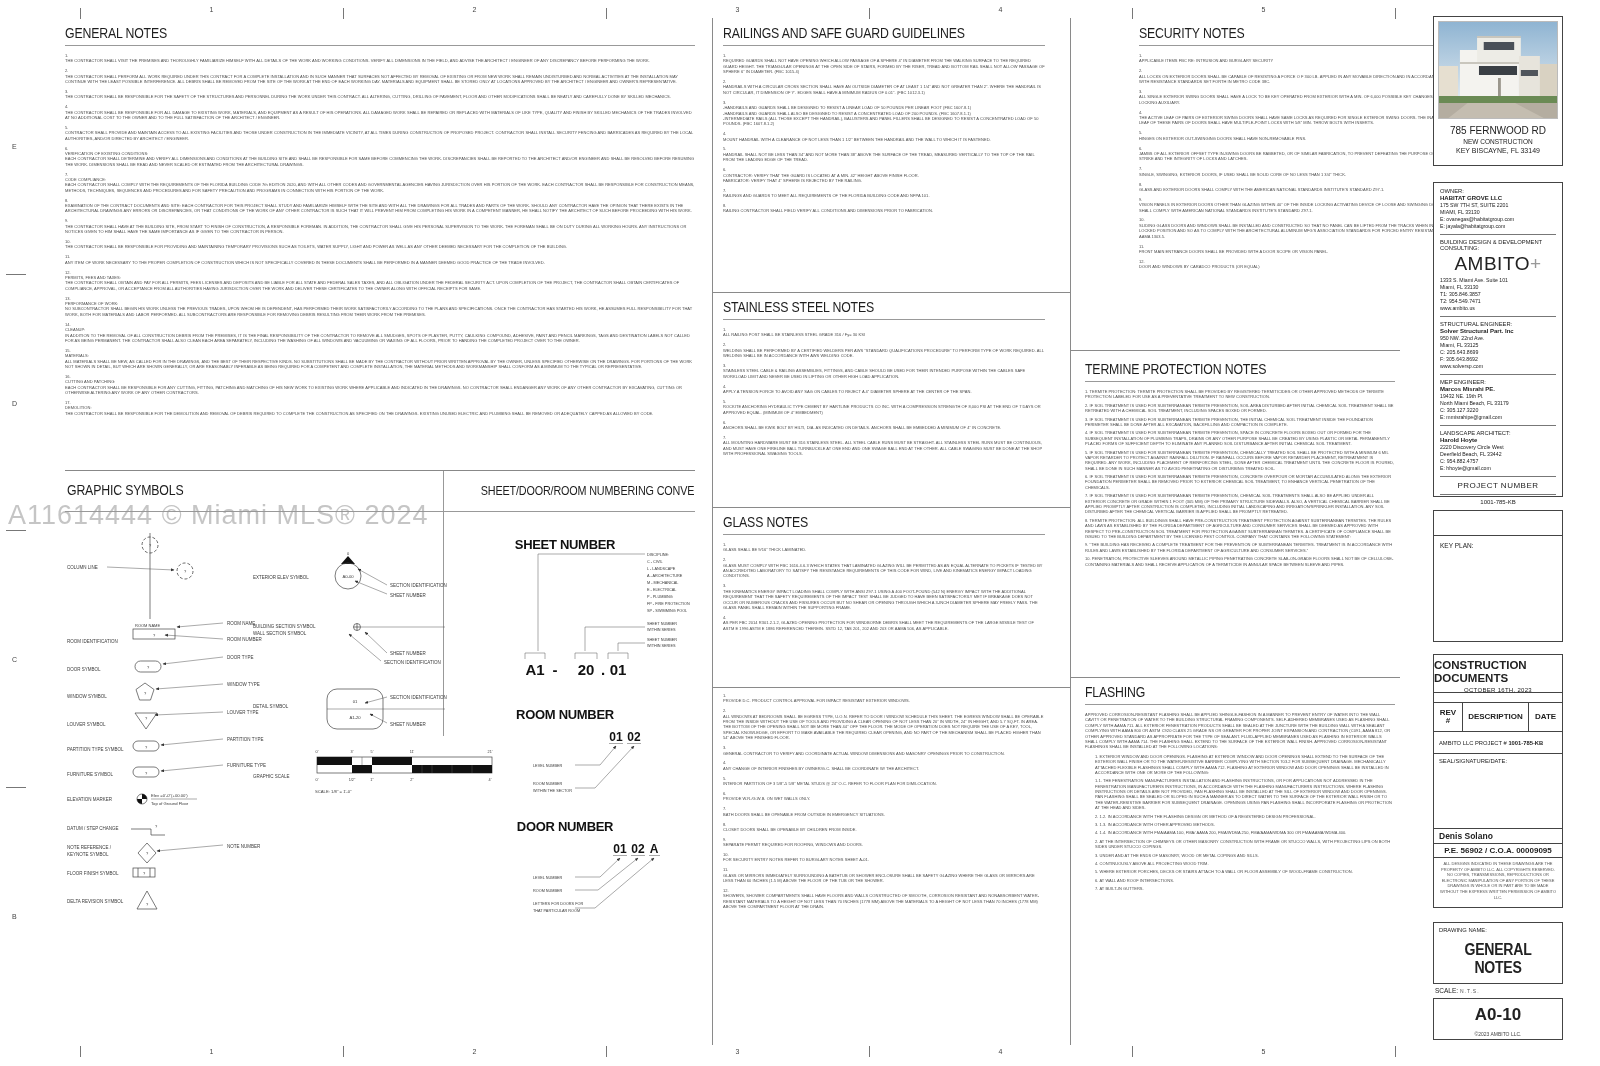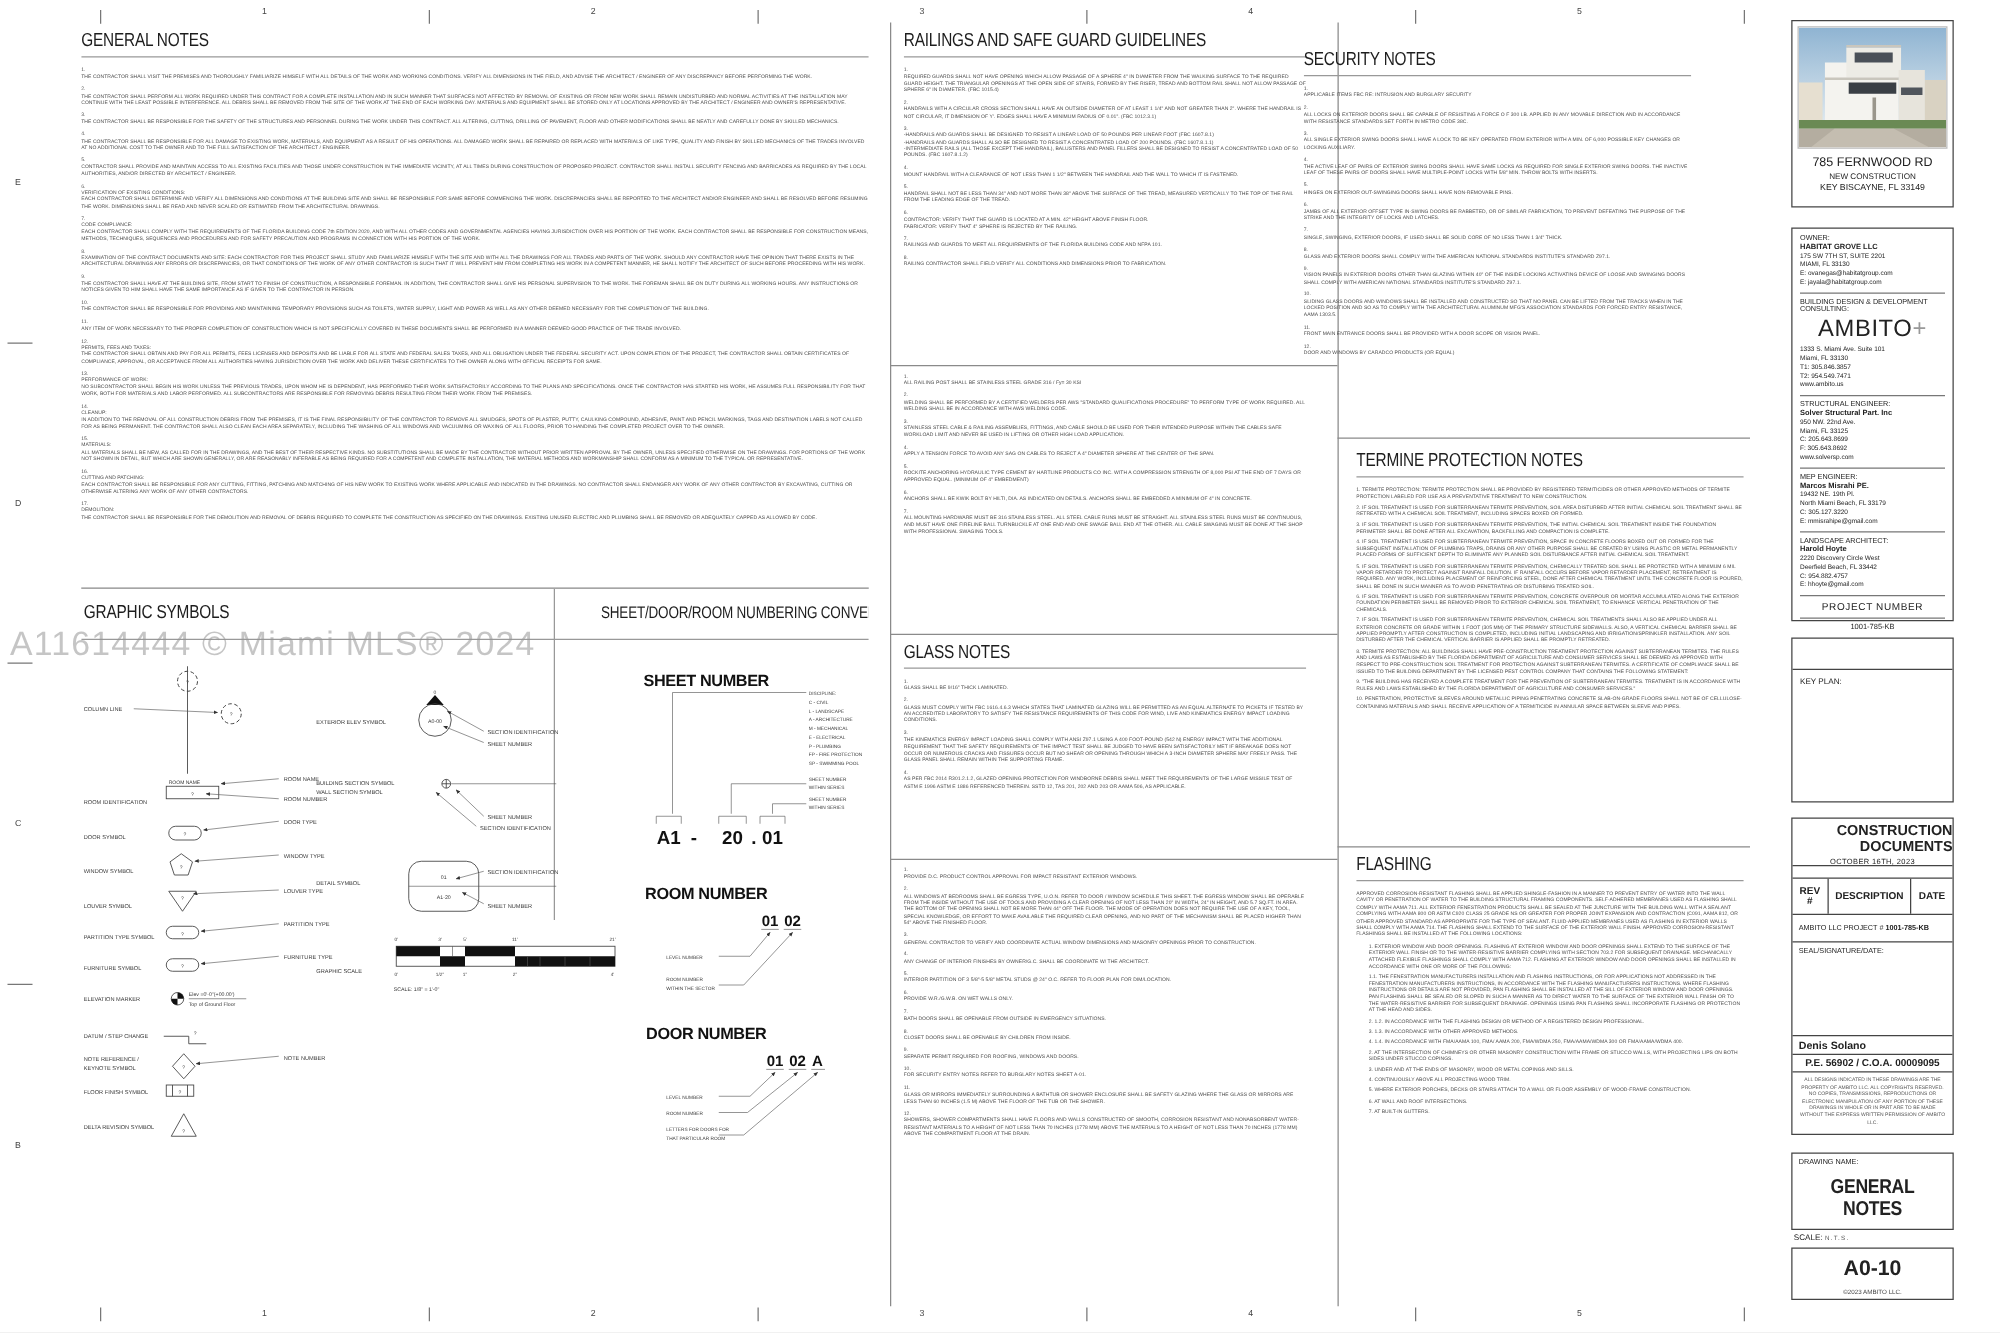--- a/index.html
+++ b/index.html
@@ -60,21 +60,21 @@
   .tb-label{font-size:5.8px;margin-bottom:1px;}
   .tb-name{font-size:6px;font-weight:bold;margin-bottom:1px;}
   .tb-line{font-size:5.2px;line-height:1.35;}
   .tb-hr{border:none;border-top:1px solid #777;margin:4px 0;}
   .logo{font-size:19px;color:#222;letter-spacing:0.5px;margin:2px 0;text-align:center;}
   .logo .plus{color:#999;}
   .pn-label{font-size:8px;text-align:center;letter-spacing:0.5px;margin-top:3px;}
   .pn-value{font-size:6px;text-align:center;margin-top:4px;}
   .kp-strip{height:24px;border-bottom:1px solid #444;}
   .kp-label{font-size:6.5px;padding:6px;}
-  .cd-title{font-size:11.5px;font-weight:bold;text-align:right;line-height:1.15;padding-top:4px;}
+  .cd-title{font-size:11.5px;font-weight:bold;text-align:left;line-height:1.15;padding-top:4px;}
   .cd-date{font-size:6px;text-align:center;margin-top:2px;letter-spacing:0.3px;}
   .row{box-sizing:border-box;}
   .rev-table{display:flex;height:28px;border-bottom:1px solid #444;}
   .rev-cell{border-right:1px solid #444;display:flex;align-items:center;justify-content:center;
       font-size:8px;font-weight:bold;flex-direction:column;line-height:1;}
   .seal{position:relative;}
   .seal-label{font-size:5.8px;padding:4px 5px;}
   .eng-name{font-size:8.5px;font-weight:bold;padding:2px 5px;border-top:1px solid #444;}
   .eng-lic{font-size:8px;font-weight:bold;text-align:center;padding:2px 0;border-top:1px solid #444;}
   .disclaimer{font-size:4px;text-align:center;padding:3px 6px;border-top:1px solid #444;line-height:1.4;
@@ -484,20 +484,21 @@
 
         <div class="note">
           <div class="note-n">8.</div>
           <div class="note-t">RAILING CONTRACTOR SHALL FIELD VERIFY ALL CONDITIONS AND DIMENSIONS PRIOR TO FABRICATION.</div>
         </div>
       </div>
   </div>
   <div class="hdiv" style="left:712px;top:292px;width:358px;"></div>
 
   <div class="sec" style="left:723px;top:298px;width:322px;height:205px;">
+    <div class="sec-head"><span class="sec-title">STAINLESS STEEL NOTES</span></div>
     <div class="notes">
 
         <div class="note">
           <div class="note-n">1.</div>
           <div class="note-t">ALL RAILING POST SHALL BE STAINLESS STEEL GRADE 316 / Fy= 30 KSI</div>
         </div>
 
         <div class="note">
           <div class="note-n">2.</div>
           <div class="note-t">WELDING SHALL BE PERFORMED BY A CERTIFIED WELDERS PER AWS "STANDARD QUALIFICATIONS PROCEDURE" TO PERFORM TYPE OF WORK REQUIRED. ALL WELDING SHALL BE IN ACCORDANCE WITH AWS WELDING CODE.</div>
@@ -616,21 +617,21 @@
           <div class="note-t">GLASS OR MIRRORS IMMEDIATELY SURROUNDING A BATHTUB OR SHOWER ENCLOSURE SHALL BE SAFETY GLAZING WHERE THE GLASS OR MIRRORS ARE LESS THAN 60 INCHES (1.5 M) ABOVE THE FLOOR OF THE TUB OR THE SHOWER.</div>
         </div>
 
         <div class="note">
           <div class="note-n">12.</div>
           <div class="note-t">SHOWERS, SHOWER COMPARTMENTS SHALL HAVE FLOORS AND WALLS CONSTRUCTED OF SMOOTH, CORROSION RESISTANT AND NONABSORBENT WATER-RESISTANT MATERIALS TO A HEIGHT OF NOT LESS THAN 70 INCHES (1778 MM) ABOVE THE MATERIALS TO A HEIGHT OF NOT LESS THAN 70 INCHES (1778 MM) ABOVE THE COMPARTMENT FLOOR AT THE DRAIN.</div>
         </div>
       </div>
   </div>
 
-  <div class="sec" style="left:1043px;top:24px;width:310px;height:322px;margin-top:15px;">
+  <div class="sec" style="left:1139px;top:24px;width:310px;height:322px;">
     <div class="sec-head"><span class="sec-title">SECURITY NOTES</span></div>
     <div class="notes">
 
         <div class="note">
           <div class="note-n">1.</div>
           <div class="note-t">APPLICABLE ITEMS FBC RE: INTRUSION AND BURGLARY SECURITY</div>
         </div>
 
         <div class="note">
           <div class="note-n">2.</div>

